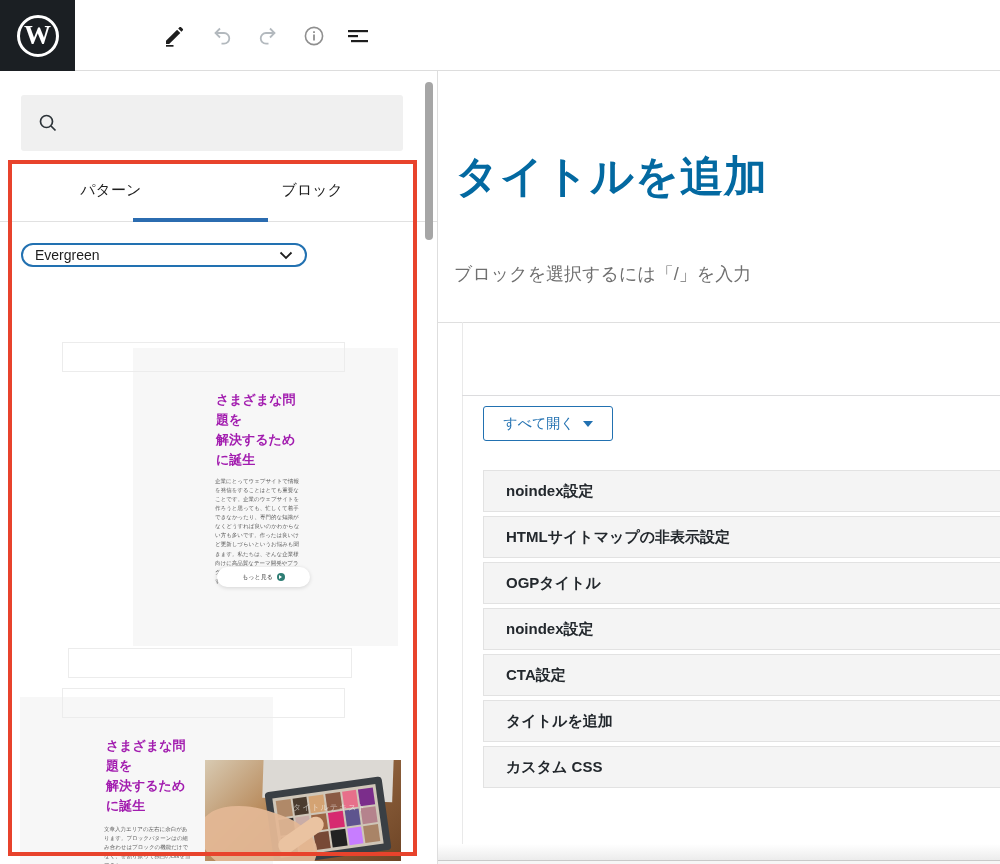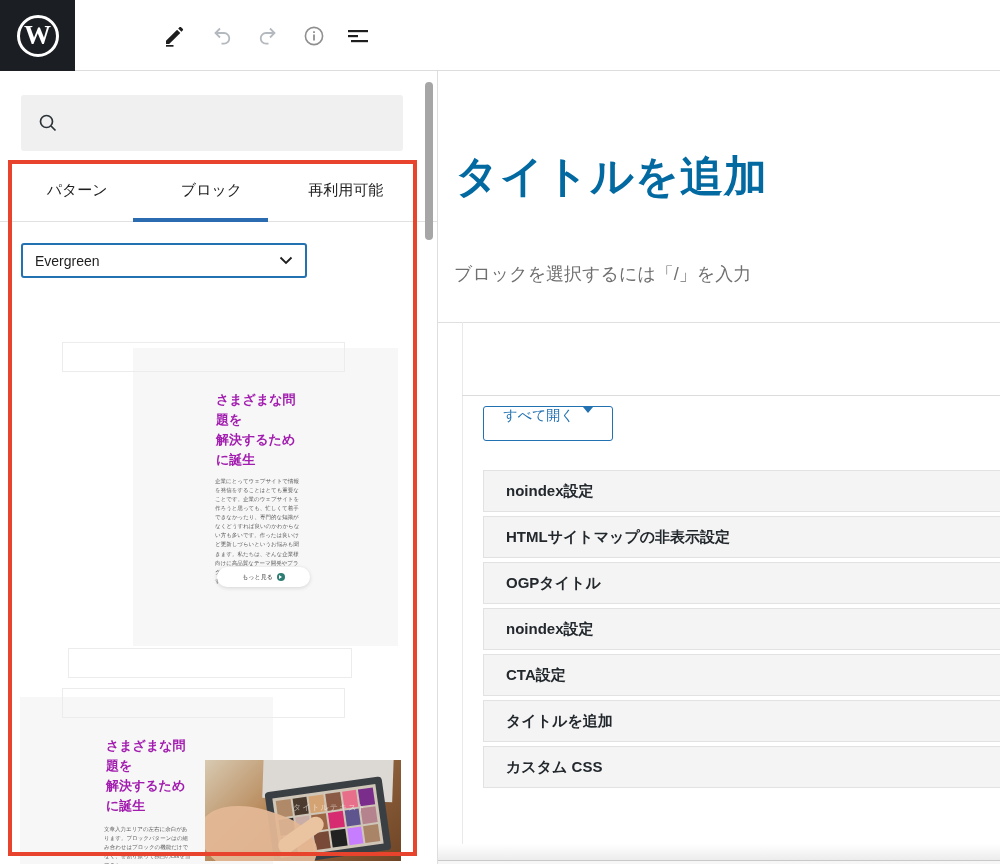--- a/index.html
+++ b/index.html
@@ -20,21 +20,21 @@
   .sidebar-border { position:absolute; left:437px; top:71px; width:1px; height:793px; background:#dedede; }
   .search-box { position:absolute; left:21px; top:95px; width:382px; height:56px; background:#f0f0f0; border-radius:3px; display:flex; align-items:center; padding:0 16px; }
   .search-box input { flex:1; border:none; background:transparent; outline:none; font-size:15px; color:#1e1e1e; font-family:inherit; }
   .search-box input::placeholder { color:#757575; }
 
   .tabs { position:absolute; left:10px; top:160px; width:403px; height:61px; display:flex; }
   .tab { flex:1; display:flex; align-items:center; justify-content:center; font-size:15px; color:#1e1e1e; cursor:pointer; }
   .tabs-underline-track { position:absolute; left:0; top:221px; width:437px; height:1px; background:#e1e1e1; }
   .tab-active-bar { position:absolute; left:133px; top:218px; width:135px; height:4px; background:#2b6cb0; }
 
-  .cat-select { position:absolute; left:21px; top:243px; width:286px; height:35px; border:2px solid #2271b1; border-radius:3px; background:#fff;
+  .cat-select { position:absolute; left:21px; top:243px; width:286px; height:24px; border:2px solid #2271b1; border-radius:12px; background:#fff;
                 display:flex; align-items:center; padding:0 12px; font-size:14px; color:#1e1e1e; cursor:pointer; }
   .cat-select .chev { margin-left:auto; }
 
   
   .ghost-box { position:absolute; border:1px solid #ececec; background:transparent; z-index:2; }
   .gray-block { position:absolute; background:#f7f7f7; z-index:1; }
   .pat-heading { position:absolute; z-index:3; font-size:13px; line-height:1.55; font-weight:bold; color:#a21caf;
                  white-space:pre-line; word-break:break-all; width:82px; }
   .pat-body { position:absolute; z-index:3; font-size:5.5px; line-height:1.65; color:#5a5a5a; word-break:break-all; width:88px; }
   .pill-btn { position:absolute; z-index:3; width:93px; height:20px; background:#fff; border-radius:10px; box-shadow:0 1px 4px rgba(0,0,0,.14);
@@ -61,21 +61,21 @@
   .scroll-thumb { position:absolute; left:425px; top:82px; width:8px; height:158px; background:#a6a6a6; border-radius:4px; z-index:32; }
 
   
   .post-title { position:absolute; left:455px; top:148px; font-size:43px; font-weight:bold; color:#0369a1; letter-spacing:1px; cursor:text; }
   .block-hint { position:absolute; left:454px; top:262px; font-size:18px; color:#707070; cursor:text; }
   .divider-top { position:absolute; left:438px; top:322px; width:562px; height:1px; background:#dfdfdf; }
   .metabox-vline { position:absolute; left:462px; top:322px; width:1px; height:524px; background:#e9e9e9; }
   .vk-title { position:absolute; left:487px; top:355px; font-size:17px; font-weight:600; color:#2c3338; }
   .vk-divider { position:absolute; left:462px; top:395px; width:538px; height:1px; background:#dcdcde; }
   .open-all { position:absolute; left:483px; top:406px; width:130px; height:35px; border:1px solid #2271b1; border-radius:3px; background:#fff;
-              display:flex; align-items:flex-start; justify-content:center; gap:8px; font-size:14px; color:#2271b1; cursor:pointer; }
+              display:flex; align-items:center; justify-content:center; gap:8px; font-size:14px; color:#2271b1; cursor:pointer; }
   .caret-down { width:0; height:0; border-left:5px solid transparent; border-right:5px solid transparent; border-top:6px solid #2271b1; }
   .acc-row { position:absolute; left:483px; width:520px; height:42px; background:#f4f4f4; border:1px solid #e2e2e2;
              display:flex; align-items:center; padding-left:22px; font-size:15px; font-weight:600; color:#23282d; cursor:pointer; }
 
   .footer-fade { position:absolute; left:438px; top:844px; width:562px; height:16px; background:linear-gradient(#ffffff,#ececec); }
   .footer-line { position:absolute; left:438px; top:860px; width:562px; height:1px; background:#c9c9c9; }
   .footer-bottom { position:absolute; left:438px; top:861px; width:562px; height:3px; background:#f6f6f6; }
 
   svg { display:block; }
 </style>
@@ -143,21 +143,20 @@
       <svg width="22" height="22" viewBox="0 0 22 22" fill="none" stroke="#2c3338" stroke-width="1.7">
         <circle cx="9.5" cy="9.5" r="6"></circle>
         <line x1="14" y1="14" x2="18.5" y2="18.5"></line>
       </svg>
     </span>
   </div>
 
   <div class="tabs">
     <div class="tab">パターン</div>
     <div class="tab">ブロック</div>
-    <div class="tab">再利用可能</div>
   </div>
   <div class="tabs-underline-track"></div>
   <div class="tab-active-bar"></div>
 
   <div class="cat-select">
     <span>Evergreen</span>
     <span class="chev">
       <svg width="14" height="9" viewBox="0 0 14 9" fill="none" stroke="#1e1e1e" stroke-width="1.8">
         <path d="M1.5 1.5 7 7l5.5-5.5"></path>
       </svg>

